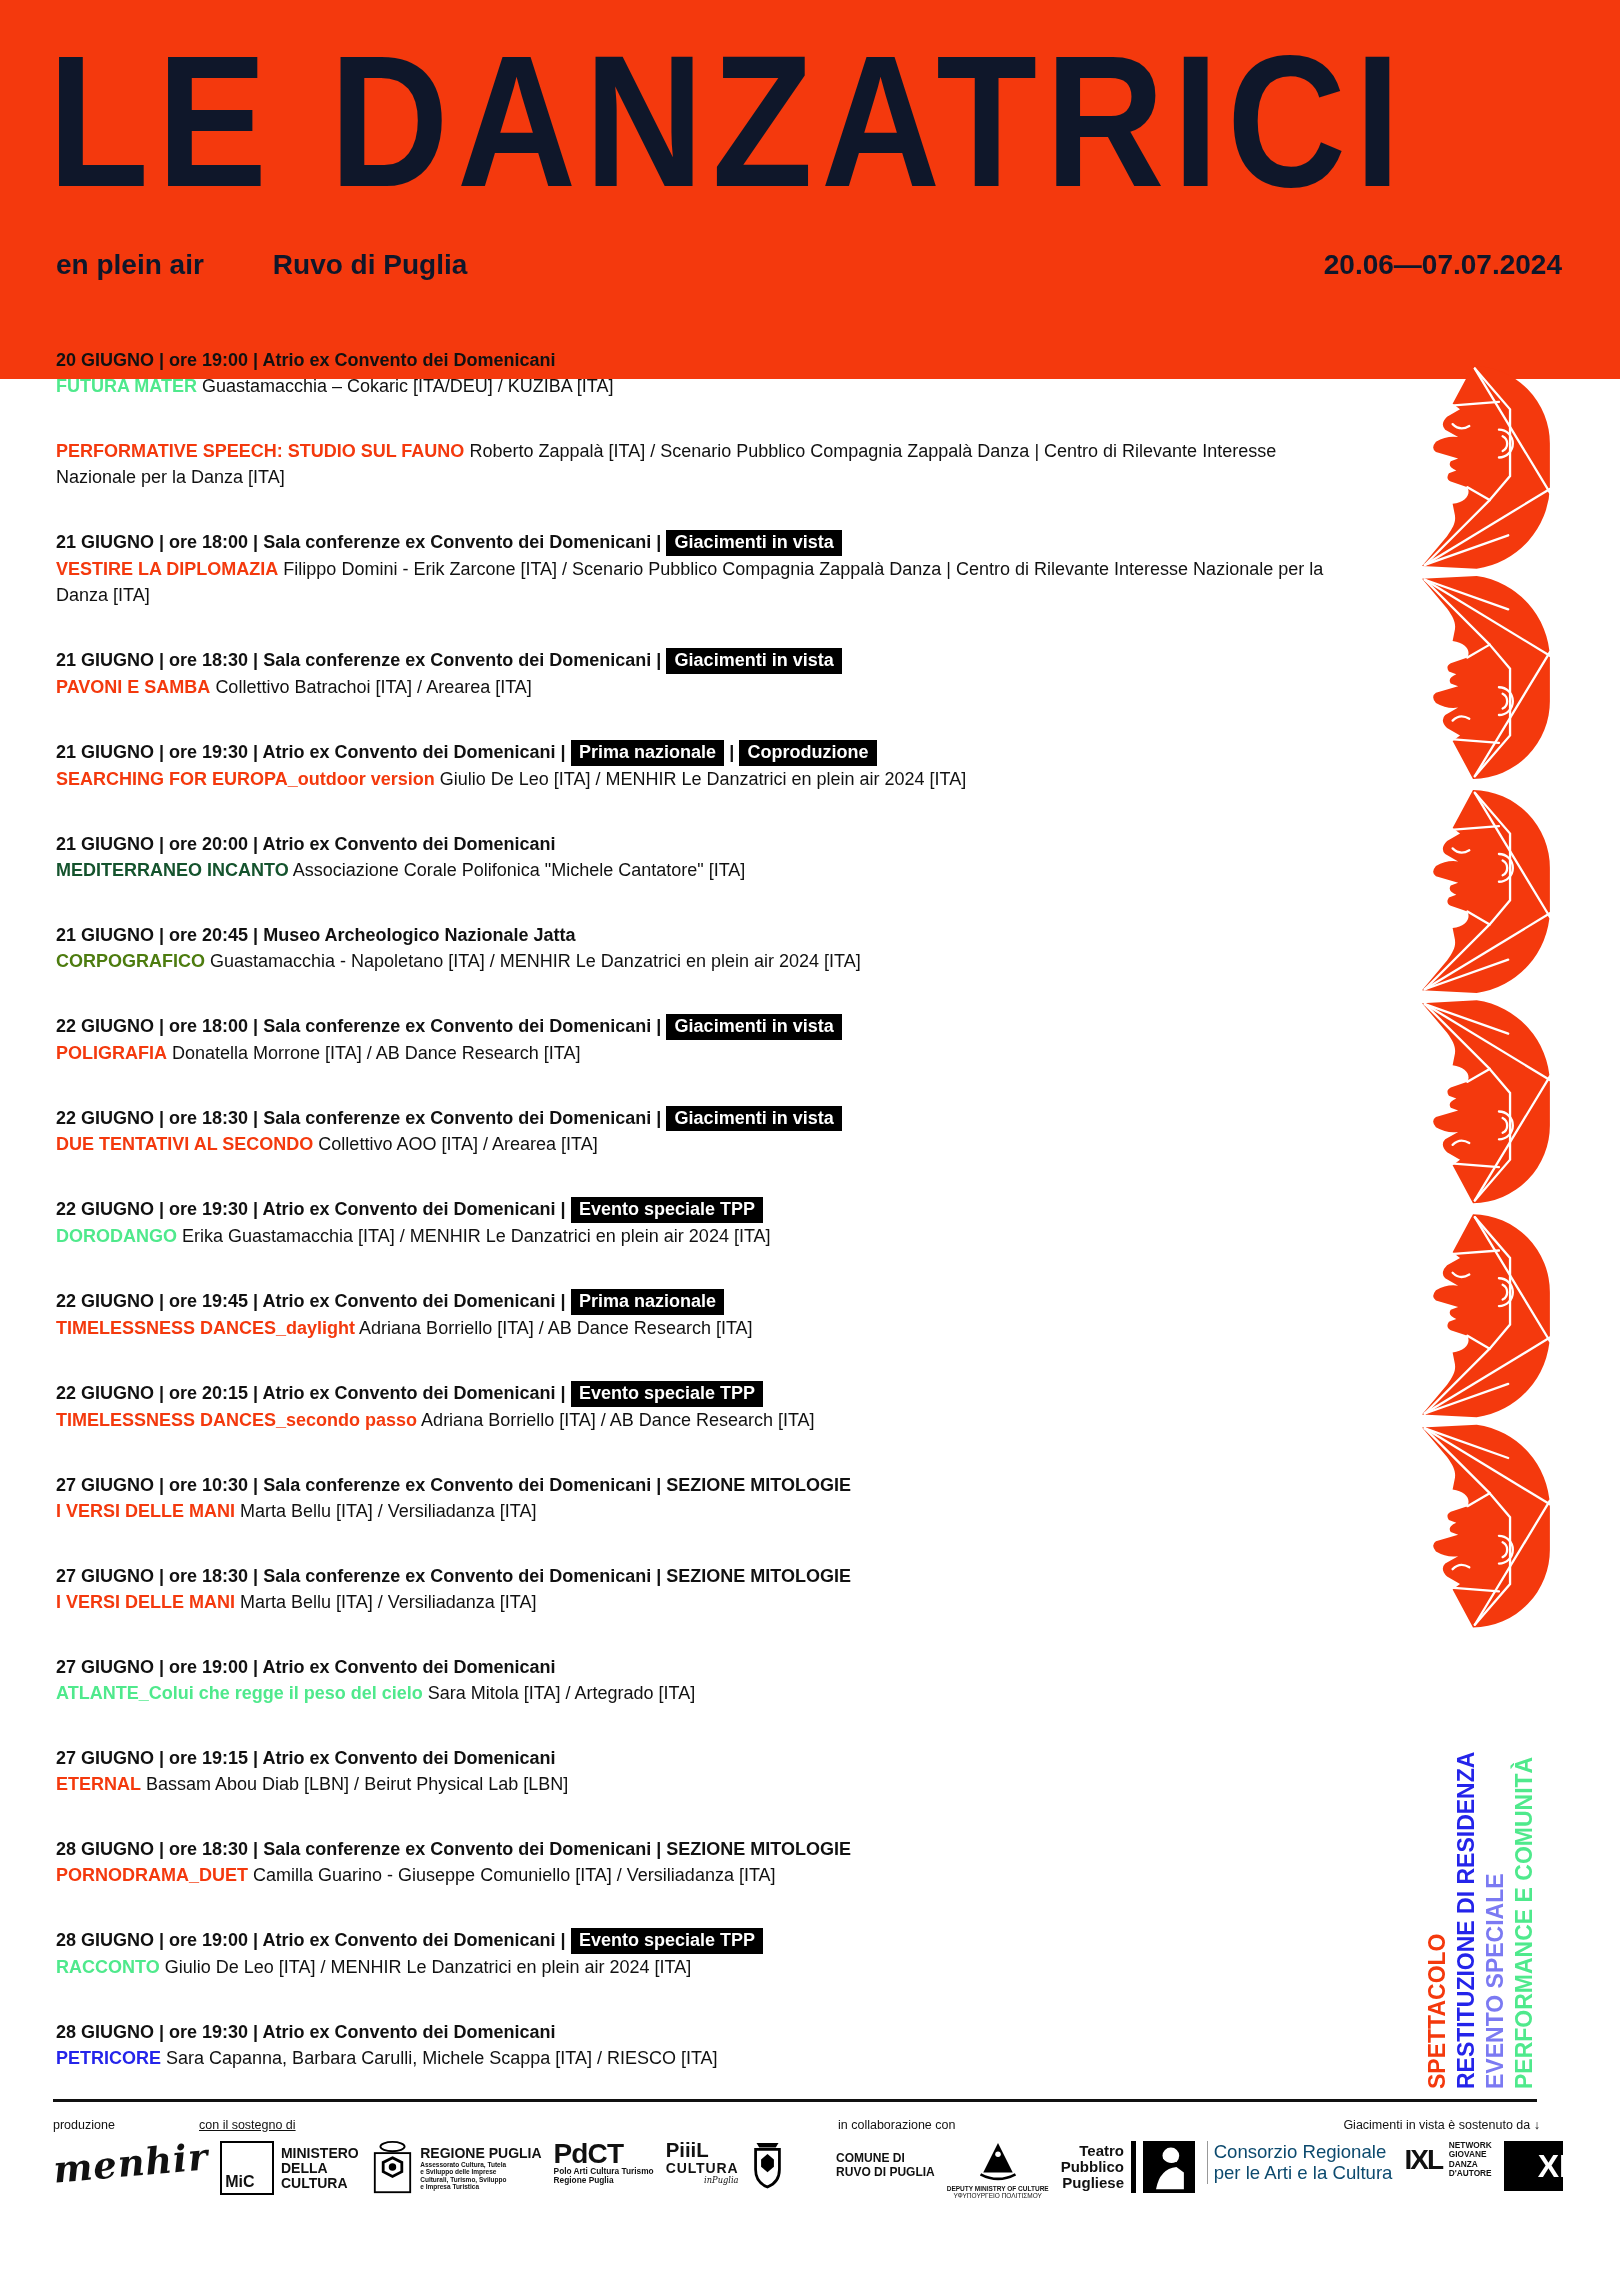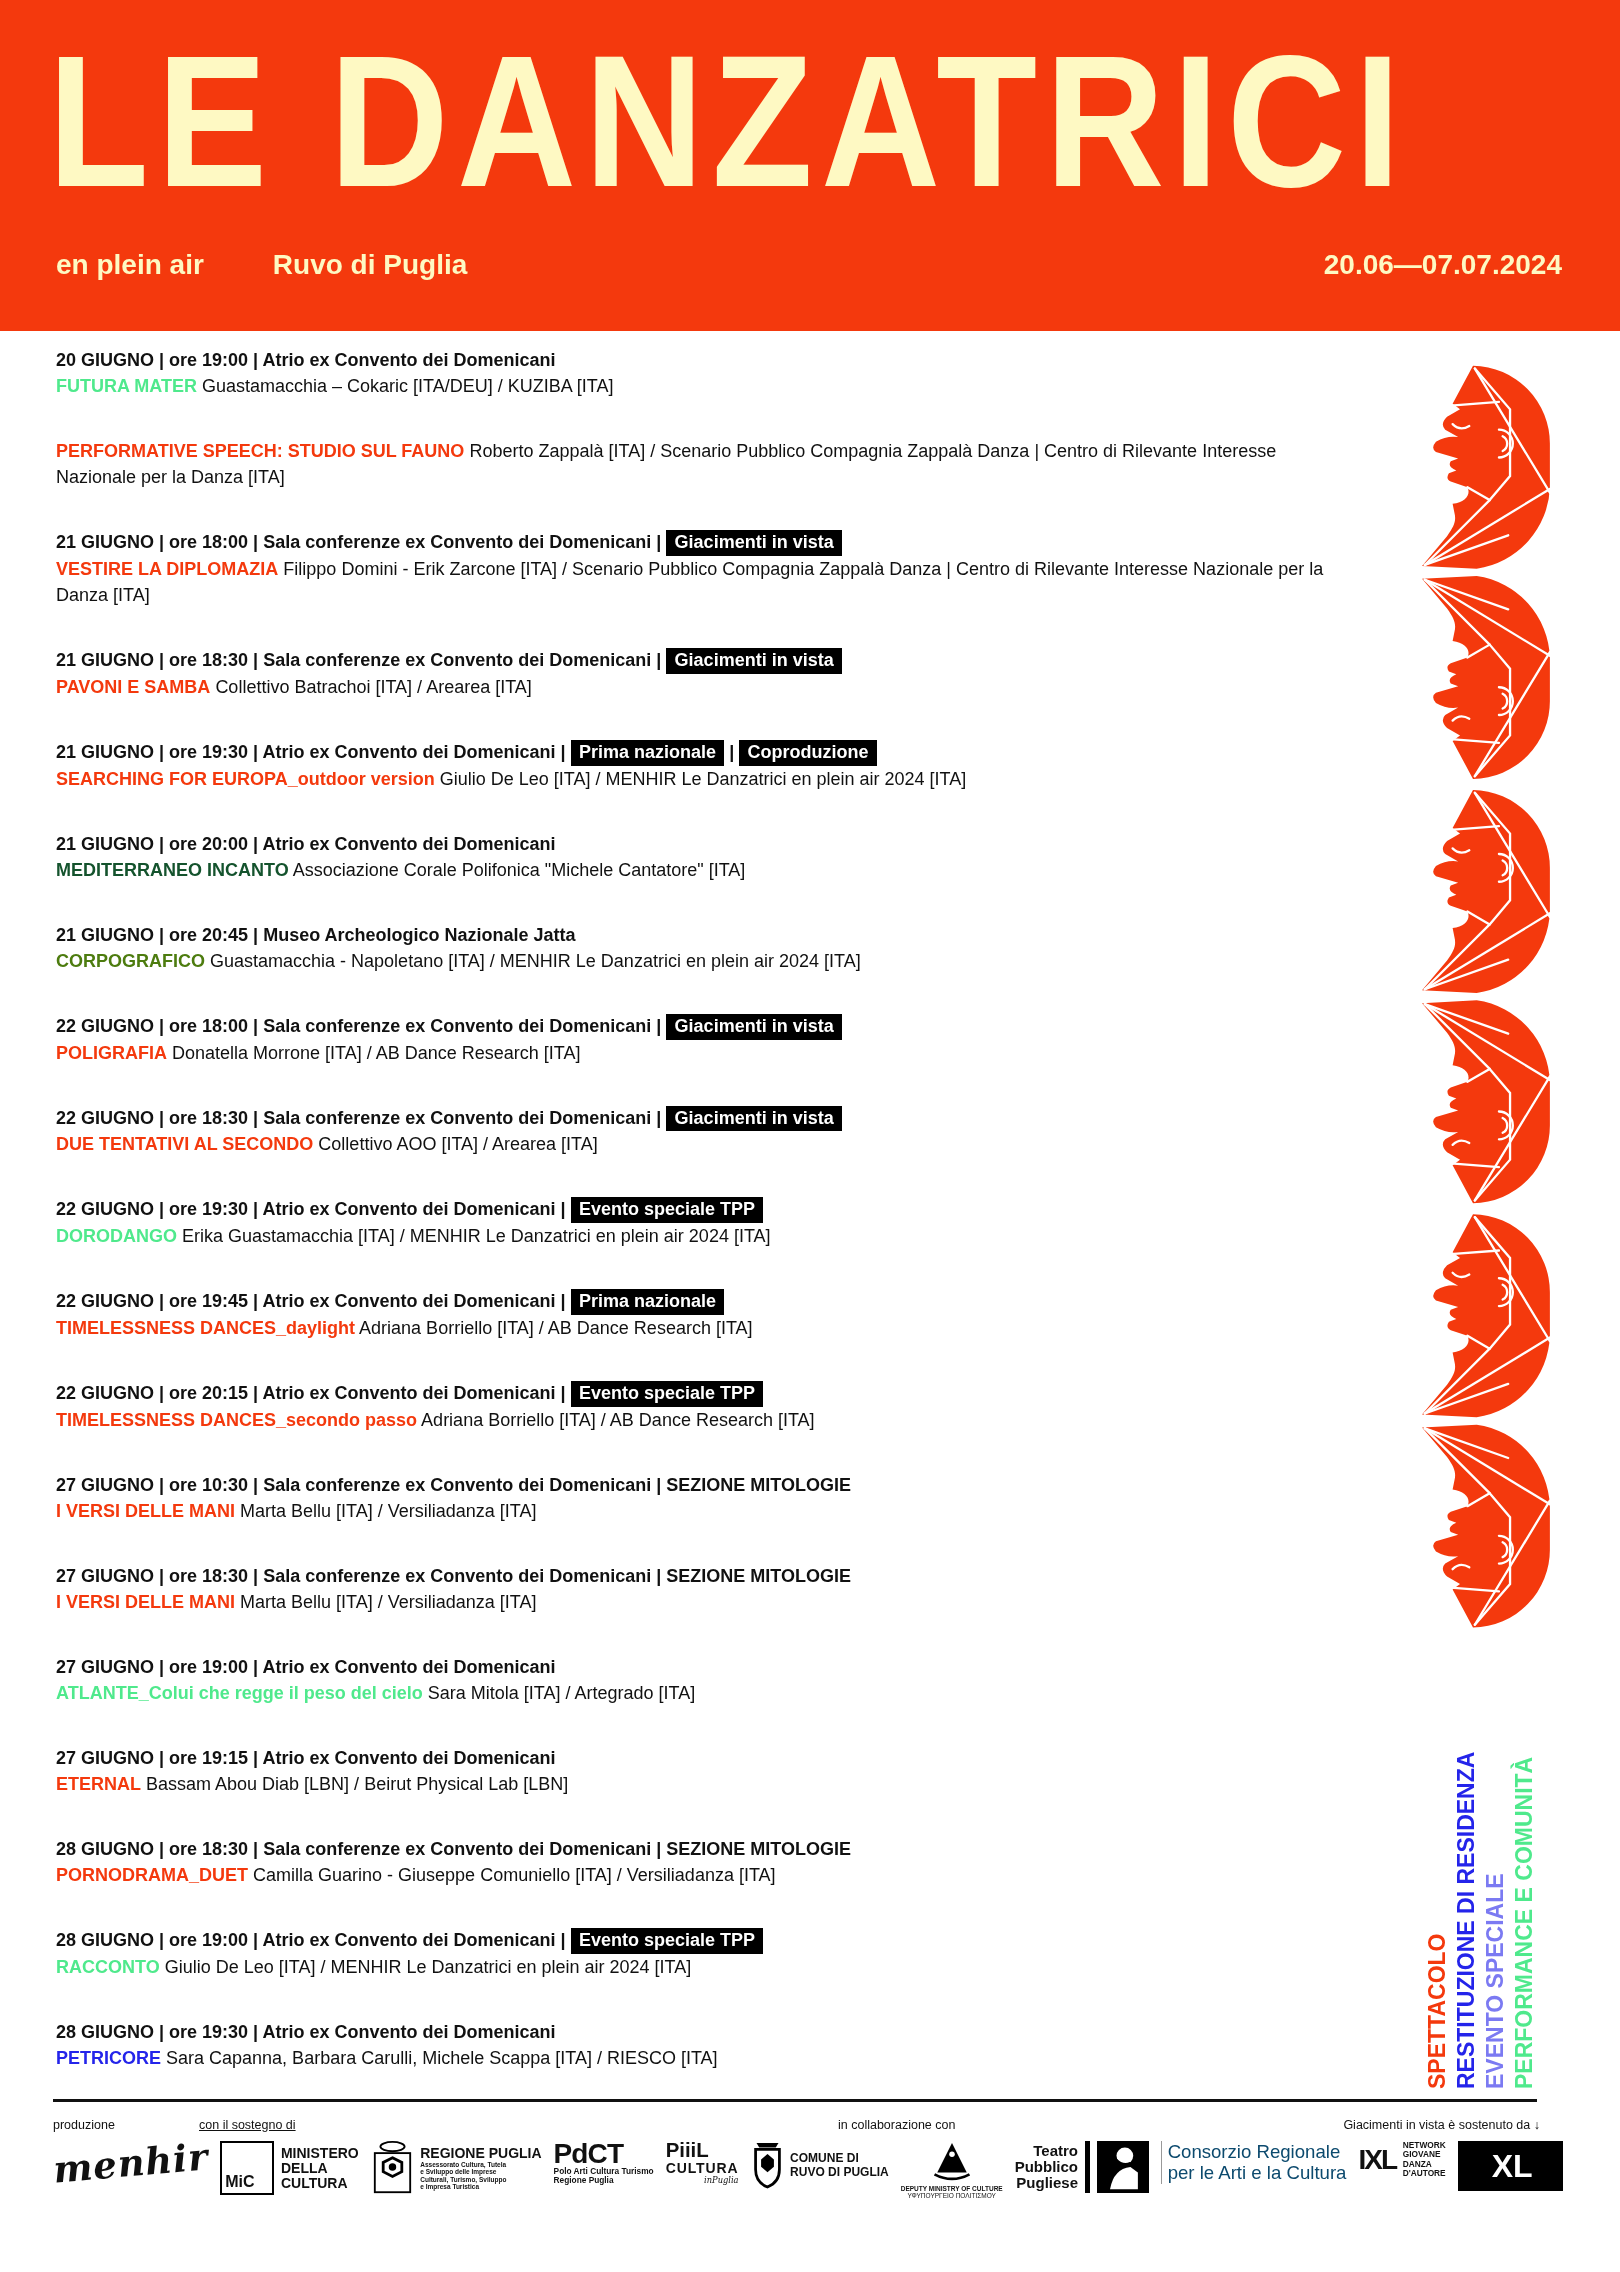--- a/index.html
+++ b/index.html
@@ -1,21 +1,21 @@
 <!DOCTYPE html>
 <html style="font-size:15px"><head>
 <meta charset="utf-8">
 <style>
   html,body{margin:0;padding:0;}
   body{
     width:1620px;height:2273px;position:relative;background:#fff;overflow:hidden;
     font-family:"Liberation Sans",sans-serif;color:#111;
   }
   
-  .header{position:absolute;left:0;top:0;width:1620px;height:331px;background:#F4390D;color:#fef9c3;}
+  .header{position:absolute;left:0;top:0;width:1620px;height:379px;background:#F4390D;color:#0f172a;}
   .big-title{
     position:absolute;left:48px;top:28px;font-size:165px;font-weight:bold;white-space:nowrap;
     letter-spacing:8.3px;transform:scale(1.0,1.14);transform-origin:left top;line-height:1;
   }
   .header-sub{position:absolute;left:56px;right:58px;top:249px;display:flex;align-items:baseline;font-size:28px;font-weight:bold;}
   .header-city{margin-left:69px;}
   .header-dates{margin-left:auto;}
   
   .events{position:absolute;left:56px;top:347px;width:1299px;font-size:18px;line-height:26px;}
   .event{margin-bottom:39px;}
@@ -286,21 +286,21 @@
       <div class="piiil-t2">CULTURA</div>
       <div class="piiil-s">inPuglia</div>
     </div>
   </div>
   <div class="lg">
     <svg width="33" height="48" viewBox="0 0 36 52">
       <path d="M6 2 h24 l-3 5 h-18 z" fill="#000"></path>
       <path d="M5 9 h26 v22 q0 14 -13 19 q-13 -5 -13 -19 z" fill="none" stroke="#000" stroke-width="3"></path>
       <path d="M18 14 l7 6 v8 l-7 6 -7 -6 v-8 z" fill="#000"></path>
     </svg>
-    <div class="lg-lines" style="font-size:12px;line-height:14px;">
+    <div class="lg-lines" style="font-size:12px;line-height:14px;margin-left:46px;">
       <div>COMUNE DI</div>
       <div>RUVO DI PUGLIA</div>
     </div>
   </div>
   <div class="lg">
     <div style="text-align:center;">
       <svg width="46" height="41" viewBox="0 0 50 44">
         <path d="M25 2 L41 34 H9 Z" fill="#000"></path>
         <path d="M6 36 q19 10 38 0" fill="none" stroke="#000" stroke-width="3"></path>
         <circle cx="25" cy="14" r="3" fill="#fff"></circle>

